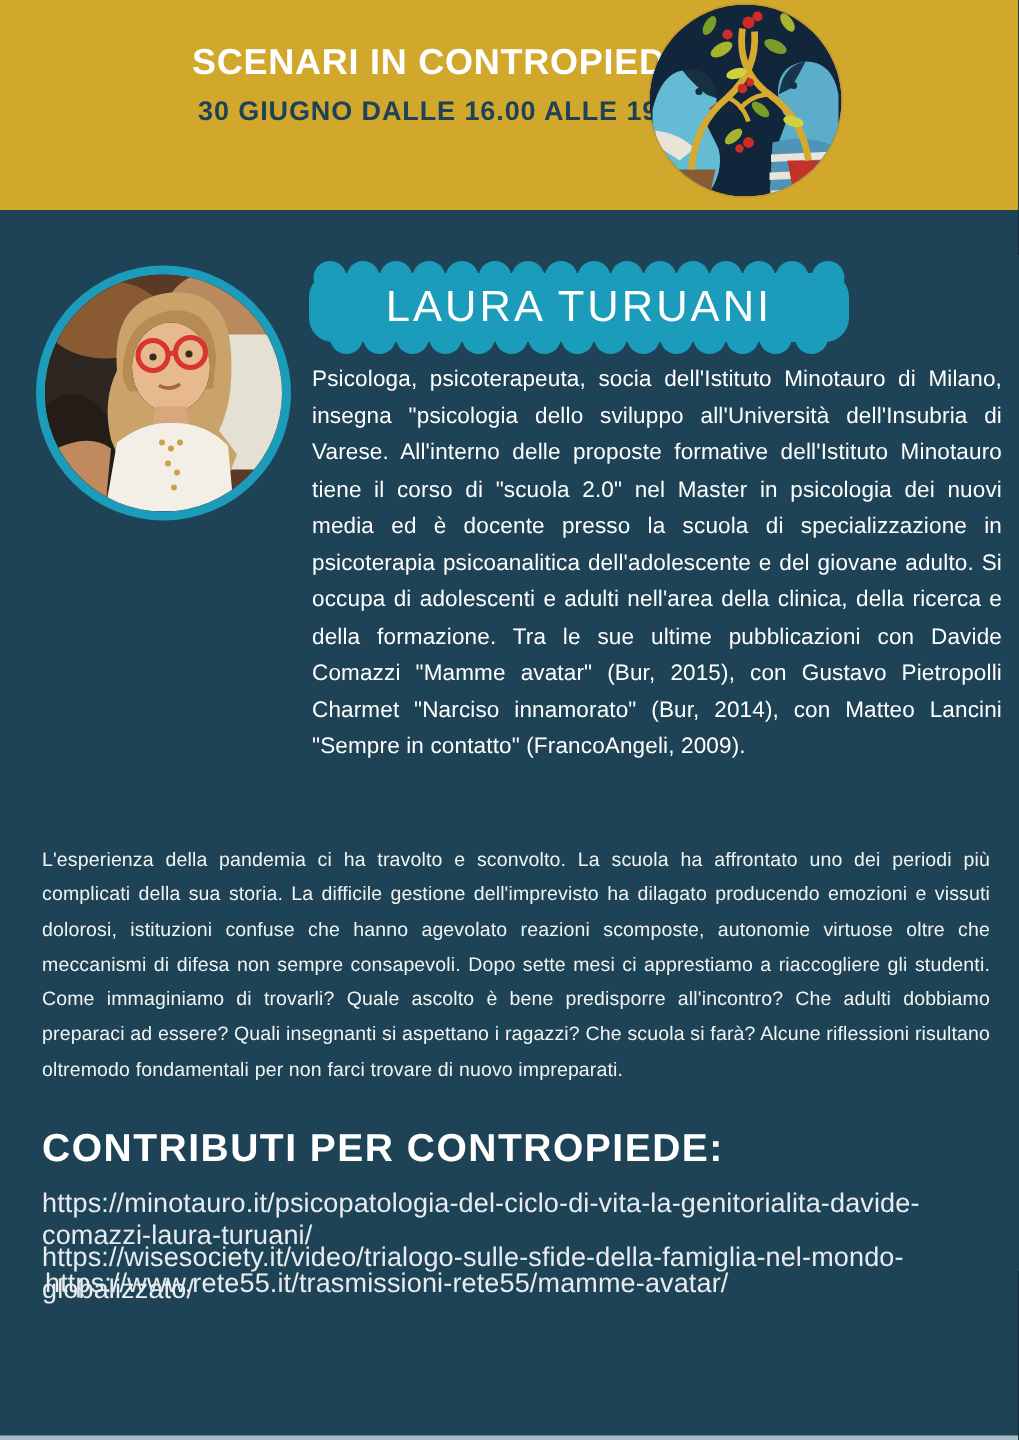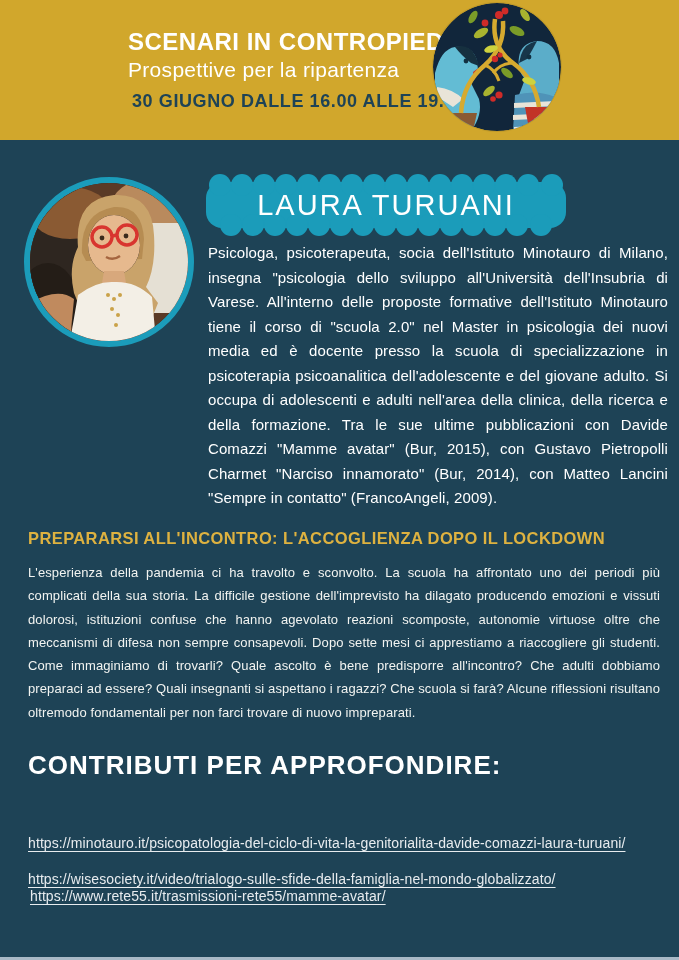--- a/index.html
+++ b/index.html
@@ -58,39 +58,38 @@
     color:#f2f4f1;font-size:13px;line-height:23.3px;text-align:justify;
     letter-spacing:0.1px;
   }
   
   .contrib-heading{
     position:absolute;left:28px;top:750px;
     color:#ffffff;font-size:26px;font-weight:bold;letter-spacing:1px;
   }
   .res-link{
     position:absolute;left:28px;
-    color:#e8ecef;font-size:14px;text-decoration:underline;
-    text-underline-offset:3px;cursor:pointer;letter-spacing:0.1px;margin-top:43px;
+    color:#e8ecef;font-size:18px;
+    text-underline-offset:3px;cursor:pointer;letter-spacing:0.1px;
   }
   .link-1{top:792px;}
   .link-2{top:845px;left:30px;}
   .link-3{top:828px;}
   .bottom-edge{
     position:absolute;left:0;bottom:0;width:679px;height:3px;background:#a9b9c6;
   }
 </style>
 </head>
 <body>
 
 <div class="page">
 
   <div class="header">
     <div class="header-text">
       <div class="header-title">SCENARI IN CONTROPIEDE</div>
-      <div class="header-subtitle">Prospettive per la ripartenza</div>
       <div class="header-date">30 GIUGNO DALLE 16.00 ALLE 19.00</div>
     </div>
 
     <div class="illustration">
       <svg width="128" height="128" viewBox="0 0 128 128">
         <circle cx="64" cy="64" r="64" fill="#11263b"></circle>
 
         <path d="M2 128 L2 70 Q8 46 22 44 Q40 42 44 58 Q47 72 38 80 L46 96 Q50 112 38 128 Z" fill="#63bcd4"></path>
         <path d="M22 44 Q36 40 43 54 L46 63 L38 60 Q28 52 22 44Z" fill="#16303f"></path>
         <circle cx="33" cy="58" r="2.4" fill="#123041"></circle>
@@ -212,22 +211,21 @@
         <circle cx="289" cy="56" r="11"></circle>
           <circle cx="311" cy="56" r="11"></circle>
           <circle cx="335" cy="56" r="11"></circle>
       </g>
     </svg>
     <div class="badge-name">LAURA TURUANI</div>
   </div>
 
   <div class="bio">Psicologa, psicoterapeuta, socia dell'Istituto Minotauro di Milano, insegna "psicologia dello sviluppo all'Università dell'Insubria di Varese. All'interno delle proposte formative dell'Istituto Minotauro tiene il corso di "scuola 2.0" nel Master in psicologia dei nuovi media ed è docente presso la scuola di specializzazione in psicoterapia psicoanalitica dell'adolescente e del giovane adulto. Si occupa di adolescenti e adulti nell'area della clinica, della ricerca e della formazione. Tra le sue ultime pubblicazioni con Davide Comazzi "Mamme avatar" (Bur, 2015), con Gustavo Pietropolli Charmet "Narciso innamorato" (Bur, 2014), con Matteo Lancini "Sempre in contatto" (FrancoAngeli, 2009).</div>
 
-  <div class="topic">PREPARARSI ALL'INCONTRO: L'ACCOGLIENZA DOPO IL LOCKDOWN</div>
   <div class="abstract">L'esperienza della pandemia ci ha travolto e sconvolto. La scuola ha affrontato uno dei periodi più complicati della sua storia. La difficile gestione dell'imprevisto ha dilagato producendo emozioni e vissuti dolorosi, istituzioni confuse che hanno agevolato reazioni scomposte, autonomie virtuose oltre che meccanismi di difesa non sempre consapevoli. Dopo sette mesi ci apprestiamo a riaccogliere gli studenti. Come immaginiamo di trovarli? Quale ascolto è bene predisporre all'incontro? Che adulti dobbiamo preparaci ad essere? Quali insegnanti si aspettano i ragazzi? Che scuola si farà? Alcune riflessioni risultano oltremodo fondamentali per non farci trovare di nuovo impreparati.</div>
 
-  <div class="contrib-heading">CONTRIBUTI PER APPROFONDIRE:</div>
+  <div class="contrib-heading">CONTRIBUTI PER CONTROPIEDE:</div>
   <a class="res-link link-1">https://minotauro.it/psicopatologia-del-ciclo-di-vita-la-genitorialita-davide-comazzi-laura-turuani/</a>
   <a class="res-link link-2">https://www.rete55.it/trasmissioni-rete55/mamme-avatar/</a>
   <a class="res-link link-3">https://wisesociety.it/video/trialogo-sulle-sfide-della-famiglia-nel-mondo-globalizzato/</a>
 
   <div class="bottom-edge"></div>
 </div>
 
 </body></html>

